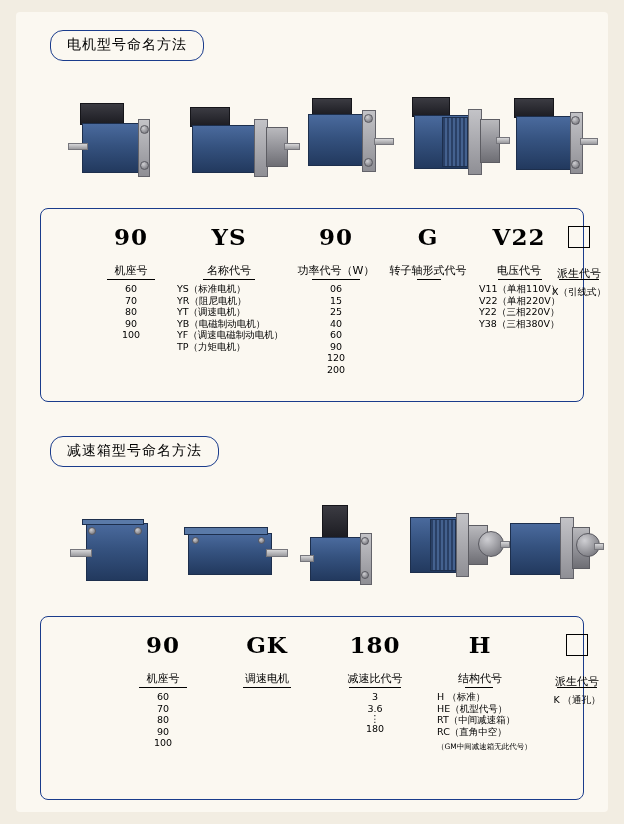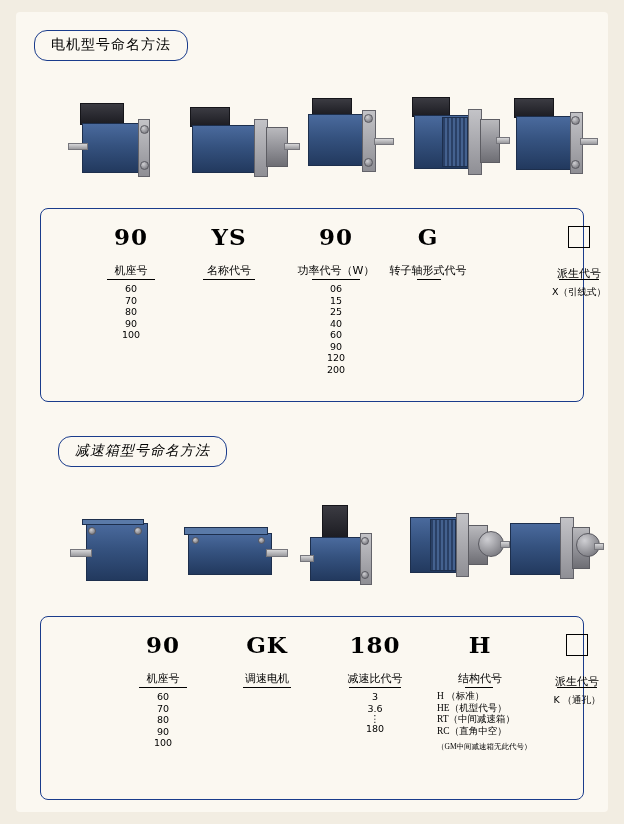--- a/index.html
+++ b/index.html
@@ -23,22 +23,22 @@
     display: inline-block;
     border: 1px solid #1a3c8c;
     border-radius: 13px;
     padding: 5px 16px 6px 16px;
     font-size: 14px;
     color: #000;
     background: #fbf8f1;
     letter-spacing: 1px;
   }
   .sec-head { position: absolute; }
-  #sec1-head { left: 18px; top: 18px; }
-  #sec2-head { left: 42px; top: 424px; font-style: italic; }
+  #sec1-head { left: 34px; top: 18px; }
+  #sec2-head { left: 34px; top: 424px; }
 
   
   .strip { position: absolute; left: 0; width: 592px; height: 115px; }
   #strip1 { top: 62px; }
   #strip2 { top: 468px; }
   .motor { position: absolute; bottom: 0; }
 
   
   .body-blue {
     position: absolute;
@@ -201,20 +201,28 @@
           <div>80</div>
           <div>90</div>
           <div>100</div>
         </div>
       </div>
 
       <div class="col" style="left:128px; width:120px;">
         <div class="code-big">YS</div>
         <div class="divider" style="left:34px; width:52px;"></div>
         <div class="col-title">名称代号</div>
+        <div class="col-lines left" style="padding-left:8px;">
+          <div>YS（标准电机）</div>
+          <div>YR（阻尼电机）</div>
+          <div>YT（调速电机）</div>
+          <div>YB（电磁制动电机）</div>
+          <div>YF（调速电磁制动电机）</div>
+          <div>TP（力矩电机）</div>
+        </div>
       </div>
 
       <div class="col" style="left:248px; width:94px;">
         <div class="code-big">90</div>
         <div class="divider" style="left:23px; width:48px;"></div>
         <div class="col-title">功率代号（W）</div>
         <div class="col-lines">
           <div>06</div>
           <div>15</div>
           <div>25</div>
@@ -225,20 +233,31 @@
           <div>200</div>
         </div>
       </div>
 
       <div class="col" style="left:342px; width:90px;">
         <div class="code-big">G</div>
         <div class="divider" style="left:34px; width:24px;"></div>
         <div class="col-title">转子轴形式代号</div>
       </div>
 
+      <div class="col" style="left:432px; width:92px;">
+        <div class="code-big">V22</div>
+        <div class="divider" style="left:25px; width:44px;"></div>
+        <div class="col-title">电压代号</div>
+        <div class="col-lines left" style="padding-left:6px;">
+          <div>V11（单相110V）</div>
+          <div>V22（单相220V）</div>
+          <div>Y22（三相220V）</div>
+          <div>Y38（三相380V）</div>
+        </div>
+      </div>
 
       <div class="col" style="left:500px; width:76px;">
         <div class="code-big">
           <div class="code-box"></div>
         </div>
         <div class="divider" style="left:18px; width:40px;"></div>
         <div class="col-title">派生代号</div>
         <div class="col-lines">
           <div>X（引线式）</div>
         </div>
@@ -329,21 +348,21 @@
             <div>⋮</div>
           </div>
           <div>180</div>
         </div>
       </div>
 
       <div class="col" style="left:378px; width:122px;">
         <div class="code-big">H</div>
         <div class="divider" style="left:46px; width:28px;"></div>
         <div class="col-title">结构代号</div>
-        <div class="col-lines left" style="padding-left:18px;font-family:Liberation Serif, serif;">
+        <div class="col-lines left" style="padding-left:18px;">
           <div>H （标准）</div>
           <div>HE（机型代号）</div>
           <div>RT（中间减速箱）</div>
           <div>RC（直角中空）</div>
           <div class="note">（GM中间减速箱无此代号）</div>
         </div>
       </div>
 
       <div class="col" style="left:500px; width:72px;">
         <div class="code-big">

